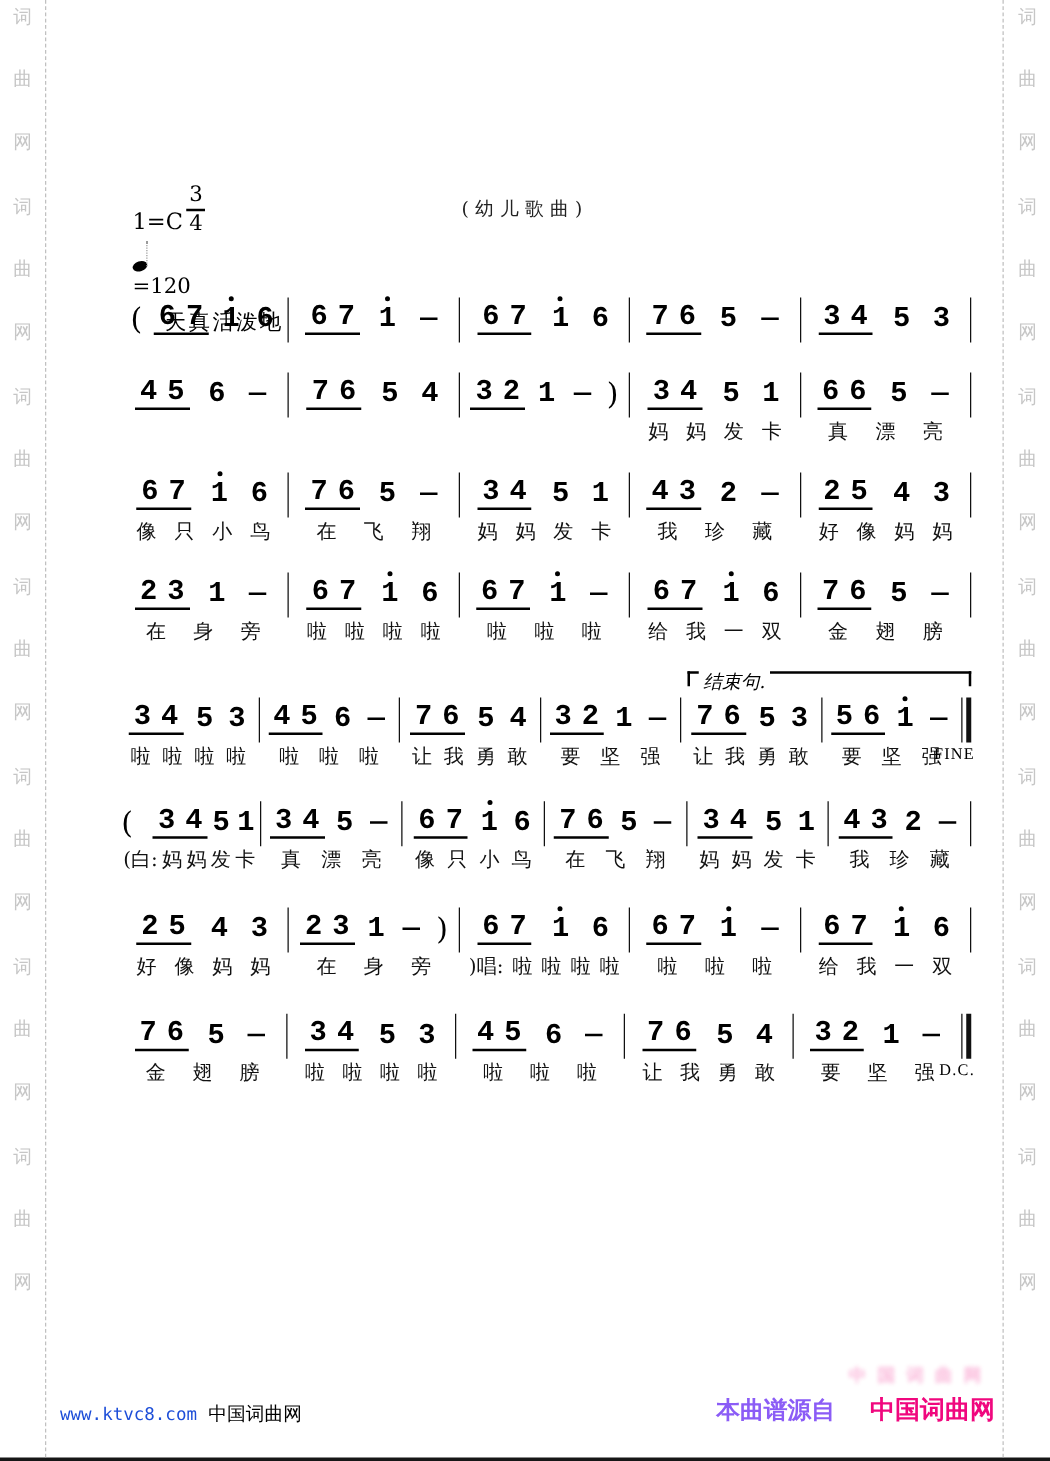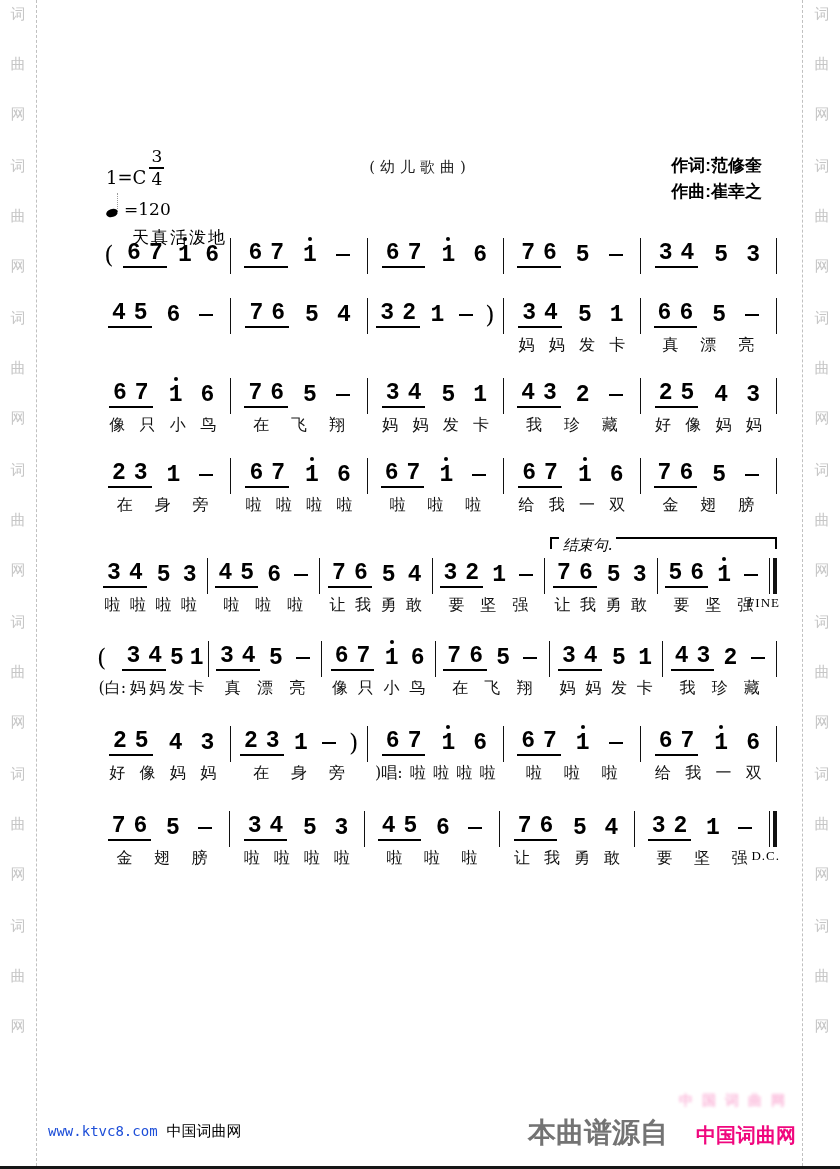--- a/index.html
+++ b/index.html
@@ -20,22 +20,22 @@
   .title{position:absolute;left:0;right:0;top:94px;text-align:center;
          font-size:30px;font-weight:bold;letter-spacing:4px;}
   .subtitle{position:absolute;left:0;right:0;top:158px;text-align:center;
             font-family:"DejaVu Serif",serif;font-size:15px;letter-spacing:5px;color:#222;}
   .credits{position:absolute;right:78px;top:153px;font-weight:bold;font-size:17px;line-height:1.55;}
   .keyblock{position:absolute;left:106px;top:148px;}
   .keyrow{display:flex;align-items:flex-end;font-family:"DejaVu Serif",serif;font-size:18px;}
   .frac{display:inline-flex;flex-direction:column;align-items:center;margin-left:3px;
         font-size:17px;line-height:1;}
   .fracline{width:15px;height:2px;background:#000;margin:2px 0;}
-  .temporow{margin-top:5px;display:flex;align-items:flex-end;
-            font-family:"DejaVu Serif",serif;font-size:17px;}
+  .temporow{margin-top:5px;display:flex;align-items:flex-start;
+            font-family:"DejaVu Serif",serif;font-size:17px;flex-direction:column;}
   .qnote{display:inline-block;position:relative;width:15px;height:26px;margin-right:3px;}
   .qnote::before{content:"";position:absolute;bottom:2px;left:0;width:12px;height:8px;
                  background:#000;border-radius:50%;transform:rotate(-18deg);}
   .qnote::after{content:"";position:absolute;left:11px;top:0;height:20px;
                 border-right:1px dotted #9a9a9a;}
   .mood{margin-top:7px;font-size:17px;letter-spacing:2px;margin-left:26px;}
 
   
   #score{position:absolute;left:95px;top:238px;width:682px;}
   .line{position:relative;display:flex;align-items:flex-start;margin-bottom:20px;}
@@ -66,21 +66,21 @@
   .bracket{position:absolute;top:-21px;height:10px;border-top:2px solid #000;
            border-left:2px solid #000;border-right:2px solid #000;}
   .brlabel{position:absolute;left:7px;top:-3px;font-family:"DejaVu Serif",serif;
            font-style:italic;font-size:15px;background:#fff;padding:0 4px;white-space:nowrap;}
 
   
   .footer-left{position:absolute;left:48px;top:1122px;display:flex;align-items:baseline;gap:9px;}
   .url{font-family:"DejaVu Sans Mono",monospace;font-size:14px;color:#1d4ed8;}
   .site{font-size:15px;color:#000;}
   .footer-right{position:absolute;right:44px;top:1114px;display:flex;gap:28px;align-items:baseline;}
-  .src-label{font-weight:bold;font-size:28px;color:#737373;}
+  .src-label{font-weight:bold;font-size:19px;color:#8b5cf6;}
   .src-site{font-weight:bold;font-size:20px;}
   .pinkwm{position:absolute;right:46px;top:1092px;font-weight:bold;font-size:14px;
           letter-spacing:9px;opacity:.28;filter:blur(1.5px);}
 </style>
 </head>
 <body>
 
 <div class="page">
 
   <div class="dashline dash-left"></div>
@@ -155,24 +155,20 @@
       </div>
       <div class="wmgroup">
         <span class="wmchar">词</span>
         <span class="wmchar">曲</span>
         <span class="wmchar">网</span>
       </div>
     </div>
 
   <div class="subtitle">(幼儿歌曲)</div>
 
-  <div class="credits">
-    <div>作词:范修奎</div>
-    <div>作曲:崔幸之</div>
-  </div>
 
   <div class="keyblock">
     <div class="keyrow">
       <span>1=C</span>
       <span class="frac">
         <span>3</span>
         <span class="fracline"></span>
         <span>4</span>
       </span>
     </div>

